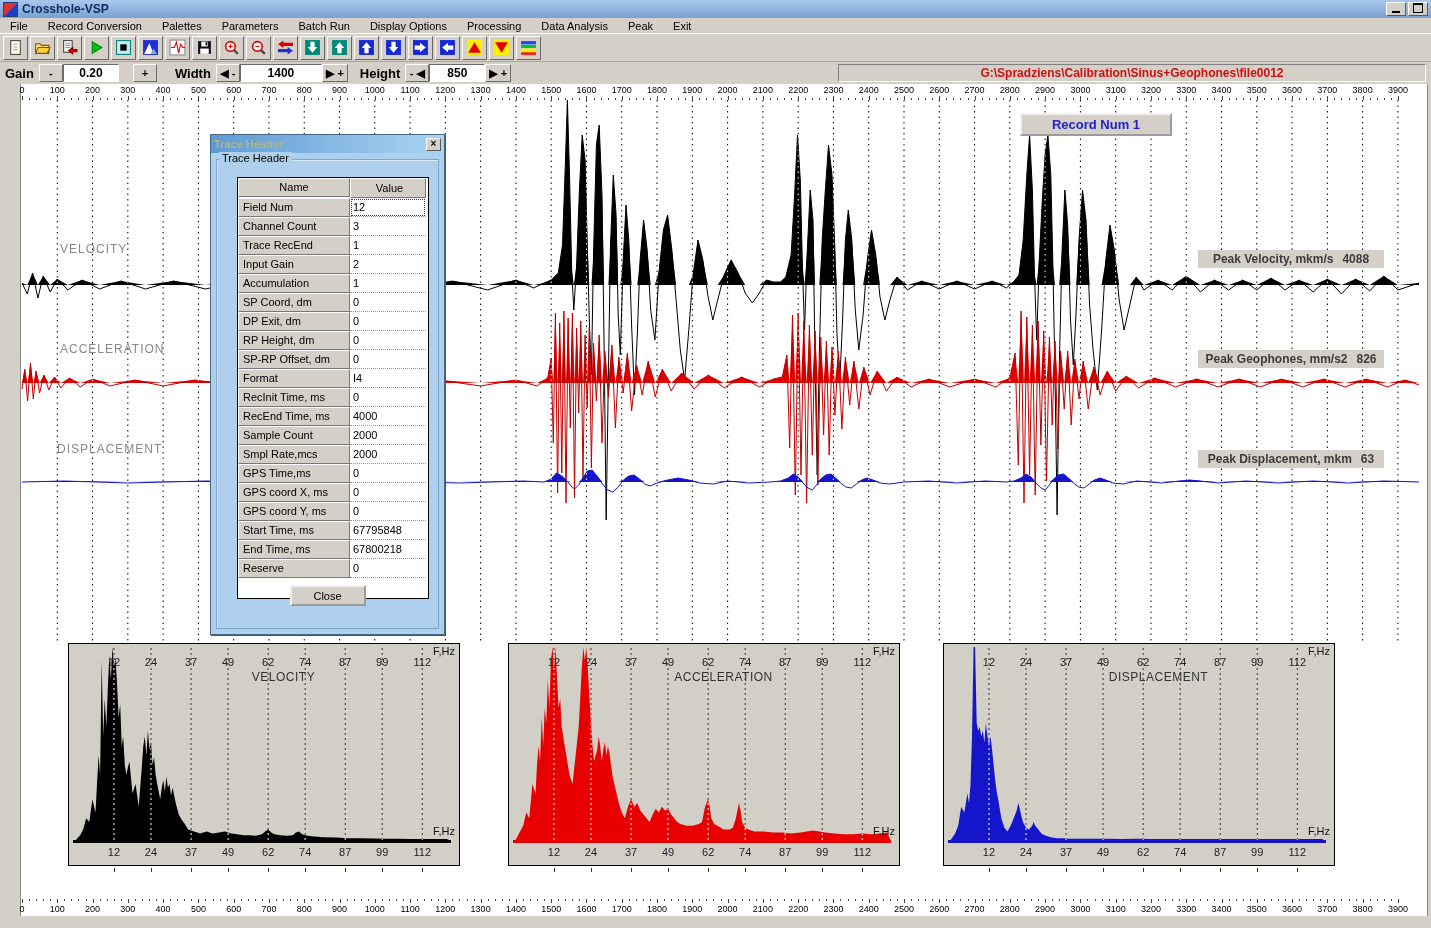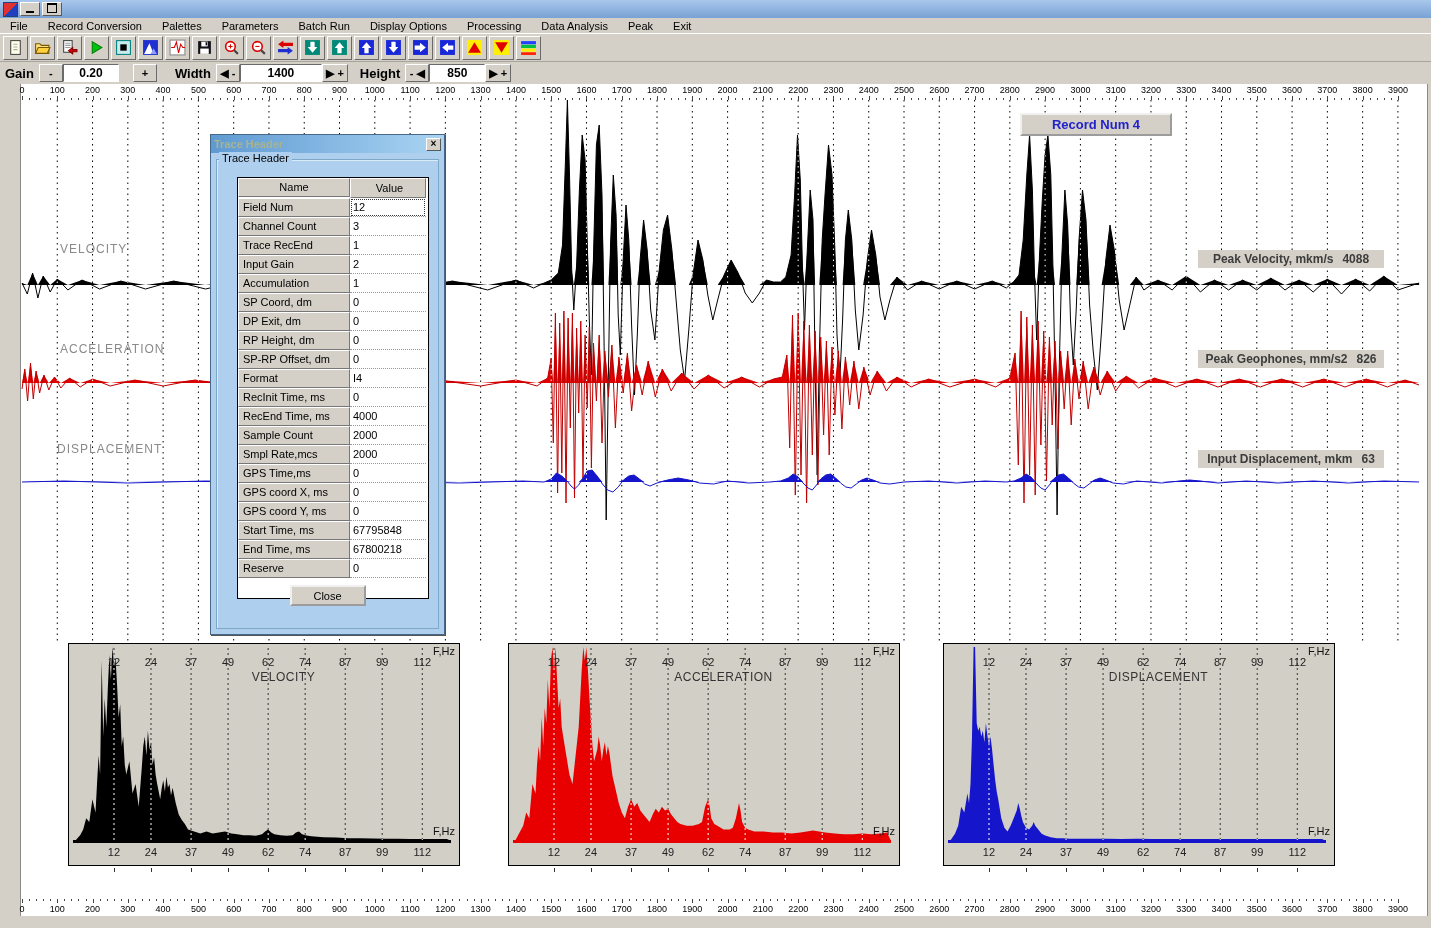--- a/index.html
+++ b/index.html
@@ -85,20 +85,21 @@
                    text-align:center;border-bottom-style:solid}
   .th-filler{height:20px;background:#fff}
   .dlg-close{position:absolute;left:50%;transform:translateX(-50%);top:450px;width:76px;height:21px;
              background:#d4d0c8;border:2px outset #f0f0f0;font-size:11px}
 </style>
 </head>
 <body>
 
 <div class="titlebar">
   <span class="app-icon"></span>
+  <span class="title-text">Crosshole-VSP</span>
   <button class="winbtn">
       <span class="g-min"></span>
     </button>
   <button class="winbtn">
       <span class="g-max"></span>
     </button>
 </div>
 <div class="menubar" id="menubar">
     <span class="menu-item">File</span>
     <span class="menu-item">Record Conversion</span>
@@ -246,20 +247,23 @@
   <span class="ctl-value">0.20</span>
   <button class="ctl-btn" style="margin-left:14px">+</button>
   <span class="ctl-label" style="margin-left:18px">Width</span>
   <button class="ctl-btn">◀ -</button>
   <span class="ctl-value" style="min-width:68px">1400</span>
   <button class="ctl-btn">▶ +</button>
   <span class="ctl-label" style="margin-left:12px">Height</span>
   <button class="ctl-btn">- ◀</button>
   <span class="ctl-value">850</span>
   <button class="ctl-btn">▶ +</button>
+  <div class="path-panel">
+    <span>G:\Spradziens\Calibration\Sinus+Geophones\file0012</span>
+  </div>
 </div>
 
 <div class="plot"></div>
 <svg id="main-svg" width="1431" height="928">
     <g>
       <line x1="57.28" y1="100" x2="57.28" y2="643" stroke="#000" stroke-width="1" stroke-dasharray="1.5,4"></line>
       <line x1="92.56" y1="100" x2="92.56" y2="643" stroke="#000" stroke-width="1" stroke-dasharray="1.5,4"></line>
       <line x1="127.84" y1="100" x2="127.84" y2="643" stroke="#000" stroke-width="1" stroke-dasharray="1.5,4"></line>
       <line x1="163.12" y1="100" x2="163.12" y2="643" stroke="#000" stroke-width="1" stroke-dasharray="1.5,4"></line>
       <line x1="198.4" y1="100" x2="198.4" y2="643" stroke="#000" stroke-width="1" stroke-dasharray="1.5,4"></line>
@@ -911,30 +915,30 @@
     <div class="tick" style="left: 1361.81px; height: 2px; top: 0px;"></div>
     <div class="tick" style="left: 1368.86px; height: 2px; top: 0px;"></div>
     <div class="tick" style="left: 1375.92px; height: 4px; top: 0px;"></div>
     <span style="left: 1375.92px; top: 5px;">3900</span>
   </div>
 
 <div class="trace-label" style="left:60px;top:242px">VELOCITY</div>
 <div class="trace-label" style="left:60px;top:342px">ACCELERATION</div>
 <div class="trace-label" style="left:57px;top:442px">DISPLACEMENT</div>
 
-<div class="record-badge">Record Num 4</div>
+<div class="record-badge">Record Num 1</div>
 
 <div class="peak-label" style="top:250px">
   <span>Peak Velocity, mkm/s</span><span class="val">4088</span>
 </div>
 <div class="peak-label" style="top:350px">
   <span>Peak Geophones, mm/s2</span><span class="val">826</span>
 </div>
 <div class="peak-label" style="top:450px">
-  <span>Input Displacement, mkm</span><span class="val">63</span>
+  <span>Peak Displacement, mkm</span><span class="val">63</span>
 </div>
 
 <div class="spec-box" id="spec0" style="left:68px">
     <svg width="388" height="219">
       <line x1="44.996" y1="4" x2="44.996" y2="196" stroke="#333" stroke-width="1" stroke-dasharray="2,3"></line>
       <line x1="81.992" y1="4" x2="81.992" y2="196" stroke="#333" stroke-width="1" stroke-dasharray="2,3"></line>
       <line x1="122.07100000000001" y1="4" x2="122.07100000000001" y2="196" stroke="#333" stroke-width="1" stroke-dasharray="2,3"></line>
       <line x1="159.067" y1="4" x2="159.067" y2="196" stroke="#333" stroke-width="1" stroke-dasharray="2,3"></line>
       <line x1="199.14600000000002" y1="4" x2="199.14600000000002" y2="196" stroke="#333" stroke-width="1" stroke-dasharray="2,3"></line>
       <line x1="236.14200000000002" y1="4" x2="236.14200000000002" y2="196" stroke="#333" stroke-width="1" stroke-dasharray="2,3"></line>

